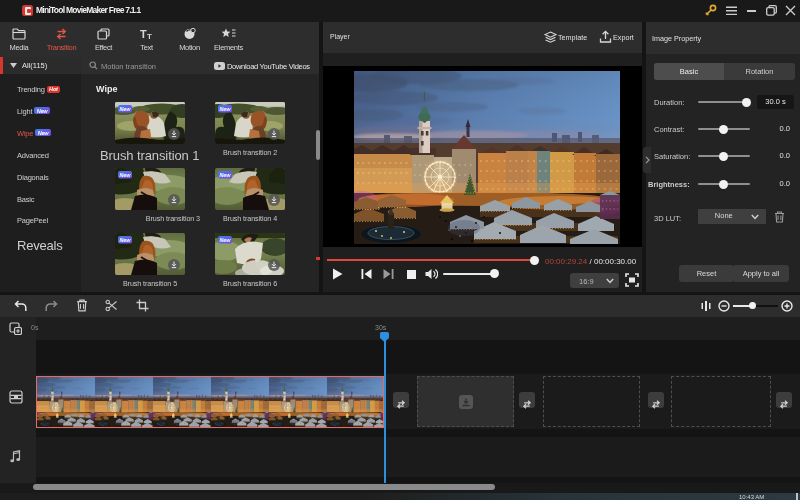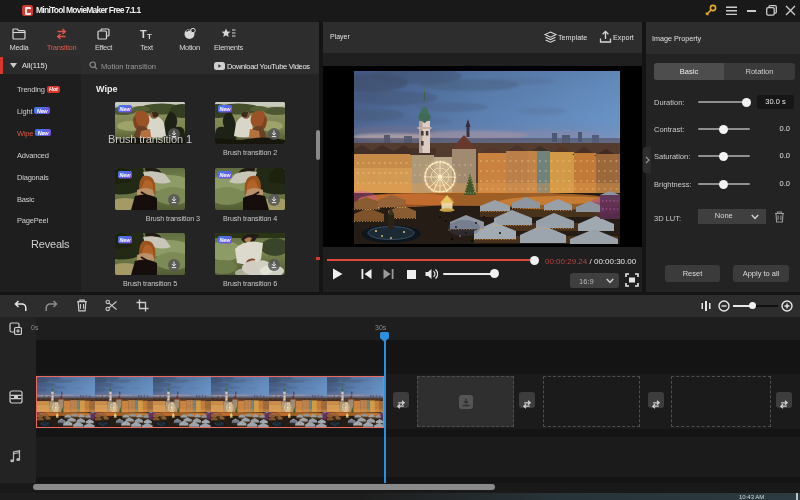--- a/index.html
+++ b/index.html
@@ -92,21 +92,21 @@
       <div class="abs" style="left:19px;top:4px;font-size:7.5px;color:#e8e8e8;">All(115)</div>
     </div>
     <div id="cats">
           <div class="abs" style="left:17px;top:28px;font-size:7.5px;letter-spacing:-0.2px;color:#d0d0d0;white-space:nowrap;">Trending <span style="display:inline-block;background:#d8372e;color:#fff;font-size:5.5px;font-style:italic;font-weight:bold;border-radius:2px;padding:0.5px 2.5px;vertical-align:1px;">Hot</span></div>
           <div class="abs" style="left:17px;top:49.9px;font-size:7.5px;letter-spacing:-0.2px;color:#d0d0d0;white-space:nowrap;">Light <span style="display:inline-block;background:linear-gradient(135deg,#3f7ce8,#7a4ae0);color:#fff;font-size:5.5px;font-style:italic;font-weight:bold;border-radius:2px;padding:0.5px 2.5px;vertical-align:1px;">New</span></div>
           <div class="abs" style="left:17px;top:71.8px;font-size:7.5px;letter-spacing:-0.2px;color:#e05648;white-space:nowrap;">Wipe <span style="display:inline-block;background:linear-gradient(135deg,#3f7ce8,#7a4ae0);color:#fff;font-size:5.5px;font-style:italic;font-weight:bold;border-radius:2px;padding:0.5px 2.5px;vertical-align:1px;">New</span></div>
           <div class="abs" style="left:17px;top:93.69999999999999px;font-size:7.5px;letter-spacing:-0.2px;color:#d0d0d0;white-space:nowrap;">Advanced</div>
           <div class="abs" style="left:17px;top:115.6px;font-size:7.5px;letter-spacing:-0.2px;color:#d0d0d0;white-space:nowrap;">Diagonals</div>
           <div class="abs" style="left:17px;top:137.5px;font-size:7.5px;letter-spacing:-0.2px;color:#d0d0d0;white-space:nowrap;">Basic</div>
           <div class="abs" style="left:17px;top:159.39999999999998px;font-size:7.5px;letter-spacing:-0.2px;color:#d0d0d0;white-space:nowrap;">PagePeel</div>
-          <div class="abs" style="left:31px;top:181.29999999999998px;font-size:11px;letter-spacing:-0.2px;color:#d0d0d0;white-space:nowrap;">Reveals</div>
+          <div class="abs" style="left:17px;top:181.29999999999998px;font-size:13px;letter-spacing:-0.2px;color:#d0d0d0;white-space:nowrap;">Reveals</div>
         </div>
   </div>
 
   <div class="abs" style="left:81px;top:35px;width:238px;height:235px;background:#242424;">
     <div class="abs" style="left:0;top:0;width:238px;height:17px;background:#2d2d2d;">
       <svg class="abs" style="left:8px;top:4px;" width="9" height="9" viewBox="0 0 9 9">
             <circle cx="3.7" cy="3.7" r="2.7" fill="none" stroke="#8a8a8a" stroke-width="1.2"></circle>
             <path d="M5.8 5.8 L8 8" stroke="#8a8a8a" stroke-width="1.2"></path>
           </svg>
       <div class="abs" style="left:20px;top:4.5px;font-size:7.5px;color:#9a9a9a;white-space:nowrap;">Motion transition</div>
@@ -118,21 +118,21 @@
     </div>
     <div class="abs" style="left:15px;top:27px;font-size:9px;font-weight:bold;color:#efefef;">Wipe</div>
     <div id="grid">
           <div class="abs" style="left:34px;top:45px;width:70px;height:42px;border-radius:2px;overflow:hidden;"><svg width="70" height="42" viewBox="0 0 70 42">
               <g>
                 <use href="#coupleA"></use>
               </g>
               <use href="#newbadge" x="3" y="3"></use>
               <use href="#dl" x="53" y="26"></use>
             </svg></div>
-          <div class="abs" style="left:19px;top:76px;width:100px;text-align:center;font-size:11px;letter-spacing:-0.1px;color:#c8c8c8;">Brush transition 1</div>
+          <div class="abs" style="left:19px;top:91px;width:100px;text-align:left;font-size:13px;letter-spacing:-0.1px;color:#c8c8c8;">Brush transition 1</div>
           <div class="abs" style="left:134px;top:45px;width:70px;height:42px;border-radius:2px;overflow:hidden;"><svg width="70" height="42" viewBox="0 0 70 42">
               <g transform="scale(-1,1) translate(-70,0)">
                 <use href="#coupleA"></use>
               </g>
               <use href="#newbadge" x="3" y="3"></use>
               <use href="#dl" x="53" y="26"></use>
             </svg></div>
           <div class="abs" style="left:119px;top:91px;width:100px;text-align:center;font-size:7.2px;letter-spacing:-0.1px;color:#c8c8c8;">Brush transition 2</div>
           <div class="abs" style="left:34px;top:110.5px;width:70px;height:42px;border-radius:2px;overflow:hidden;"><svg width="70" height="42" viewBox="0 0 70 42">
               <g>
@@ -243,39 +243,39 @@
         <div class="abs" style="left:96px;top:75.5px;width:9px;height:9px;border-radius:50%;background:#f2f2f2;"></div>
         <div class="abs" style="left:111px;top:73px;width:37px;height:14px;background:#161616;border-radius:2px;text-align:center;line-height:14px;font-size:7.5px;color:#e8e8e8;">30.0 s</div>
         <div class="abs" style="left:8px;top:102.5px;font-size:7.5px;color:#cccccc;white-space:nowrap;">Contrast:</div>
         <div class="abs" style="left:52px;top:106.25px;width:52px;height:1.5px;background:#8f8f8f;border-radius:1px;"></div>
         <div class="abs" style="left:73px;top:102.5px;width:9px;height:9px;border-radius:50%;background:#f2f2f2;"></div>
         <div class="abs" style="left:118px;top:101.5px;width:26px;text-align:right;font-size:7.5px;color:#e0e0e0;">0.0</div>
         <div class="abs" style="left:8px;top:129.5px;font-size:7.5px;color:#cccccc;white-space:nowrap;">Saturation:</div>
         <div class="abs" style="left:52px;top:133.25px;width:52px;height:1.5px;background:#8f8f8f;border-radius:1px;"></div>
         <div class="abs" style="left:73px;top:129.5px;width:9px;height:9px;border-radius:50%;background:#f2f2f2;"></div>
         <div class="abs" style="left:118px;top:128.5px;width:26px;text-align:right;font-size:7.5px;color:#e0e0e0;">0.0</div>
-        <div class="abs" style="left:8px;top:157.5px;font-size:7.5px;color:#cccccc;white-space:nowrap;">Brightness:</div>
+        <div class="abs" style="left:2px;top:157.5px;font-size:7.5px;color:#cccccc;white-space:nowrap;font-weight:bold;">Brightness:</div>
         <div class="abs" style="left:52px;top:161.25px;width:52px;height:1.5px;background:#8f8f8f;border-radius:1px;"></div>
         <div class="abs" style="left:73px;top:157.5px;width:9px;height:9px;border-radius:50%;background:#f2f2f2;"></div>
         <div class="abs" style="left:118px;top:156.5px;width:26px;text-align:right;font-size:7.5px;color:#e0e0e0;">0.0</div>
       </div>
 
   <div class="abs" style="left:8px;top:192px;font-size:7.5px;color:#cccccc;" id="lutlabel">3D LUT:</div>
   <div class="abs" style="left:52px;top:187px;width:68px;height:15px;background:#3f3f3f;border-radius:0;">
     <div class="abs" style="left:0;top:2px;width:60px;text-align:center;font-size:7.5px;color:#d8d8d8;">None&nbsp;&nbsp;&nbsp;&nbsp;</div>
     <svg class="abs" style="left:53px;top:5px;" width="8" height="6" viewBox="0 0 8 6">
           <path d="M0.8 1 L4 4.4 L7.2 1" fill="none" stroke="#cfcfcf" stroke-width="1.5"></path>
         </svg>
   </div>
   <svg class="abs" style="left:128px;top:189px;" width="11" height="12" viewBox="0 0 11 12">
     <path d="M1 2.5 H10 M3.5 2.5 V1 H7.5 V2.5 M2 2.5 L2.6 11 H8.4 L9 2.5" fill="none" stroke="#9a9a9a" stroke-width="1.1"></path>
     <path d="M4.1 4.5 V9 M6.9 4.5 V9" stroke="#9a9a9a" stroke-width="1"></path>
   </svg>
 
-  <div class="abs" style="left:19px;top:243px;width:55px;height:17px;background:#3b3b3b;border-radius:3px;text-align:center;line-height:17px;font-size:7.5px;color:#dcdcdc;">Reset</div>
+  <div class="abs" style="left:33px;top:243px;width:55px;height:17px;background:#3b3b3b;border-radius:3px;text-align:center;line-height:17px;font-size:7.5px;color:#dcdcdc;">Reset</div>
   <div class="abs" style="left:87px;top:243px;width:56px;height:17px;background:#3b3b3b;border-radius:3px;text-align:center;line-height:17px;font-size:7.5px;color:#dcdcdc;">Apply to all</div>
 </div>
 
 <div class="abs" style="left:643px;top:147px;width:8px;height:26px;background:#2d2d2d;border-radius:3px 0 0 3px;">
   <svg class="abs" style="left:1.5px;top:9px;" width="5" height="8" viewBox="0 0 5 8">
         <path d="M1 0.8 L4 4 L1 7.2" fill="none" stroke="#999" stroke-width="1.2"></path>
       </svg>
 </div>
 
 <div class="abs" style="left:0;top:295px;width:800px;height:198px;background:#191919;">

